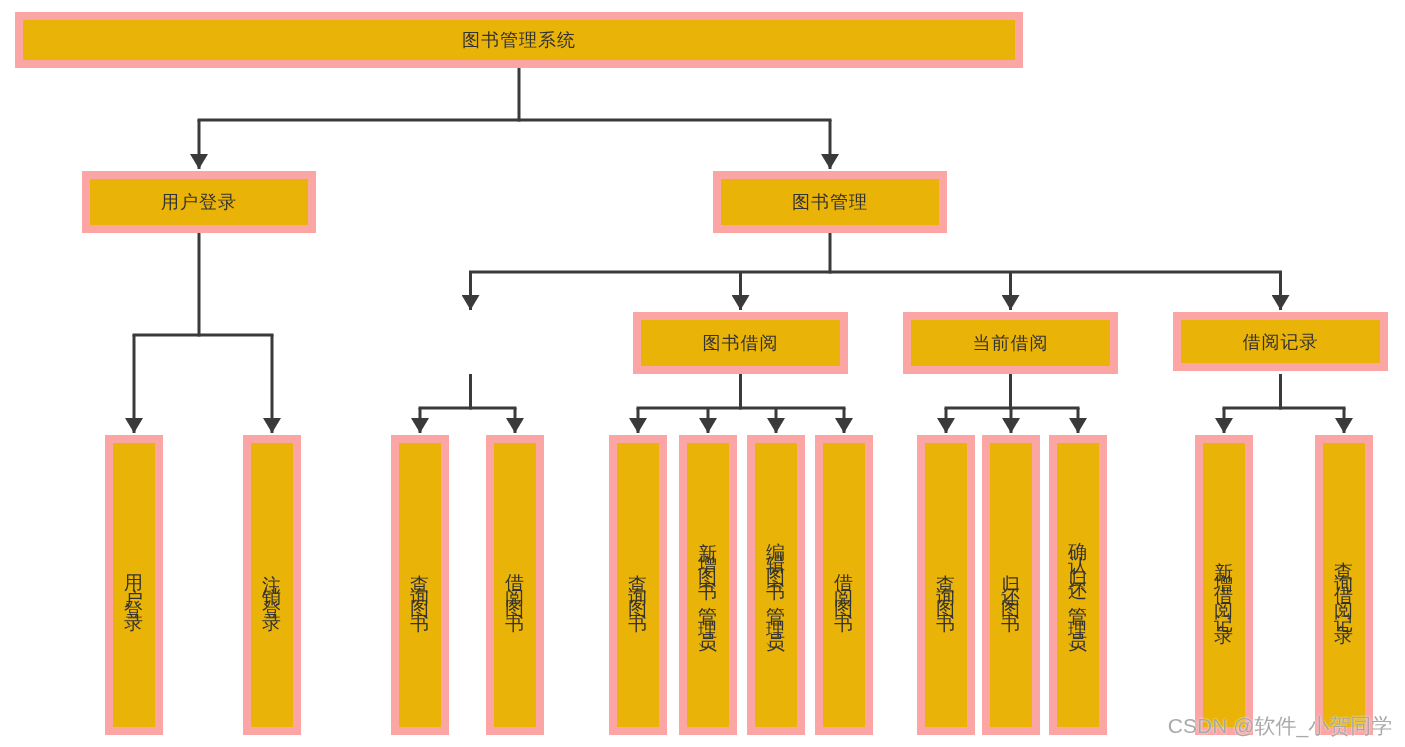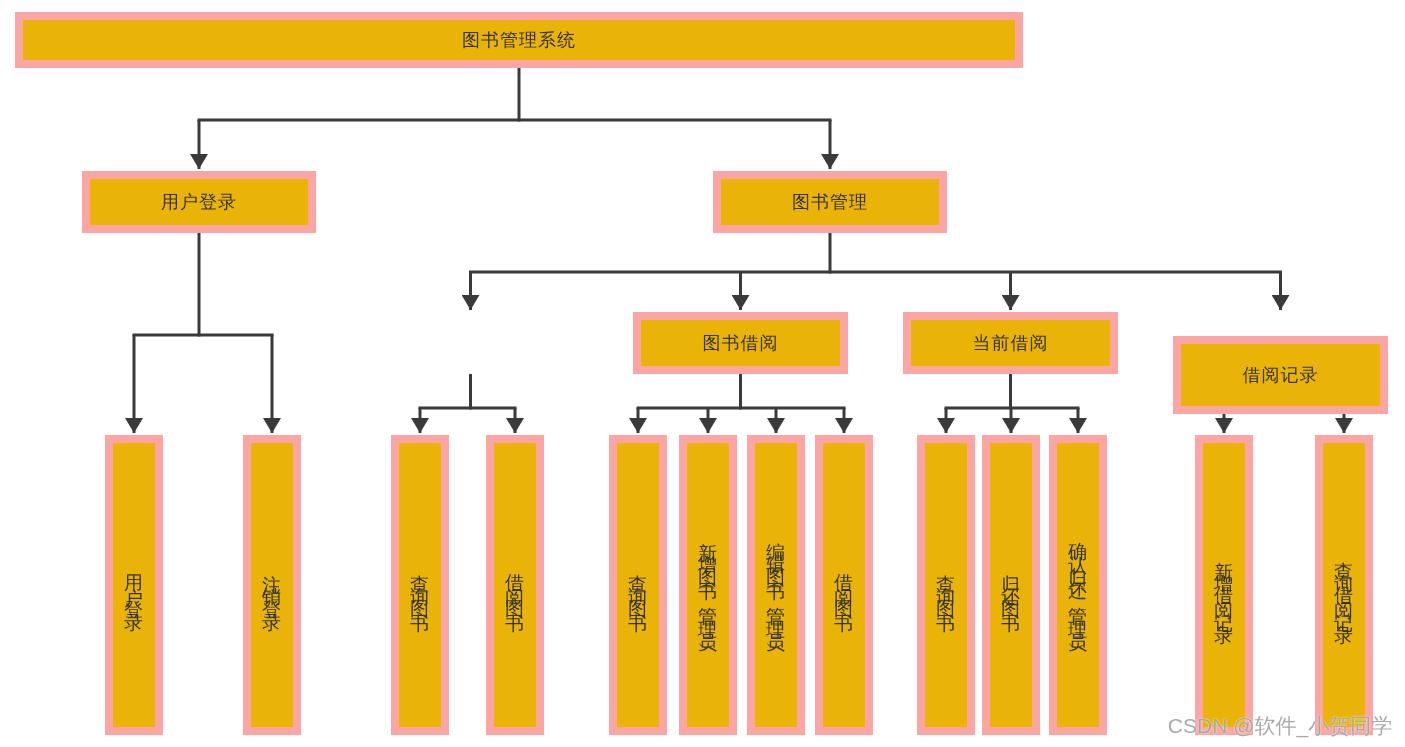--- a/index.html
+++ b/index.html
@@ -105,21 +105,21 @@
     <line x1="1344" y1="408" x2="1344" y2="433" marker-end="url(#arrow)"></line>
   </svg>
 
   <div class="box hbox" style="left:15px;top:12px;width:1008px;height:56px;">图书管理系统</div>
 
   <div class="box hbox" style="left:82px;top:171px;width:234px;height:62px;">用户登录</div>
   <div class="box hbox" style="left:713px;top:171px;width:234px;height:62px;">图书管理</div>
 
   <div class="box hbox" style="left:633px;top:312px;width:215px;height:62px;">图书借阅</div>
   <div class="box hbox" style="left:903px;top:312px;width:215px;height:62px;">当前借阅</div>
-  <div class="box hbox" style="left:1173px;top:312px;width:215px;height:78px;margin-top:24px;">借阅记录</div>
+  <div class="box hbox" style="left:1173px;top:312px;width:215px;height:59px;">借阅记录</div>
 
   <div class="box vbox" style="left:105px;top:435px;width:58px;height:300px;">用户登录</div>
   <div class="box vbox" style="left:243px;top:435px;width:58px;height:300px;">注销登录</div>
 
   <div class="box vbox" style="left:391px;top:435px;width:58px;height:300px;">查询图书</div>
   <div class="box vbox" style="left:486px;top:435px;width:58px;height:300px;">借阅图书</div>
 
   <div class="box vbox" style="left:609px;top:435px;width:58px;height:300px;">查询图书</div>
   <div class="box vbox" style="left:679px;top:435px;width:58px;height:300px;">新增图书（管理员）</div>
   <div class="box vbox" style="left:747px;top:435px;width:58px;height:300px;">编辑图书（管理员）</div>

